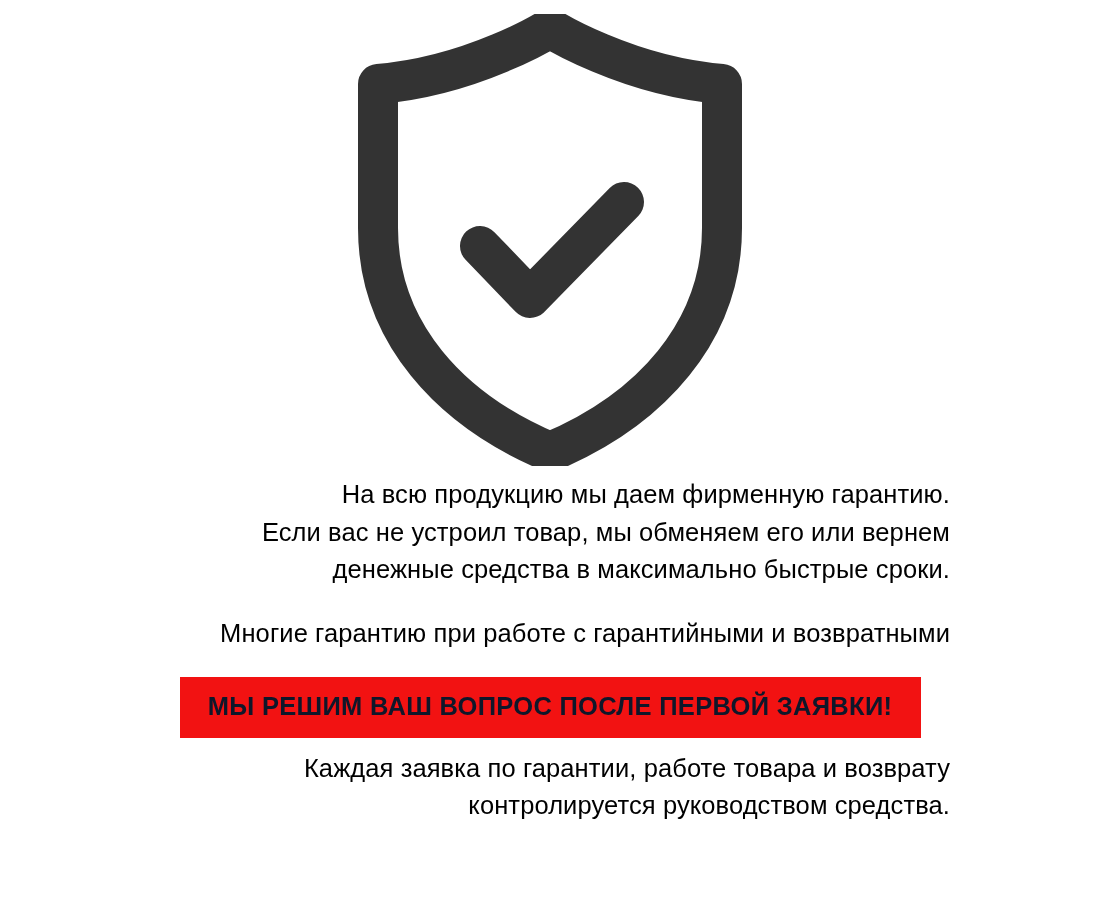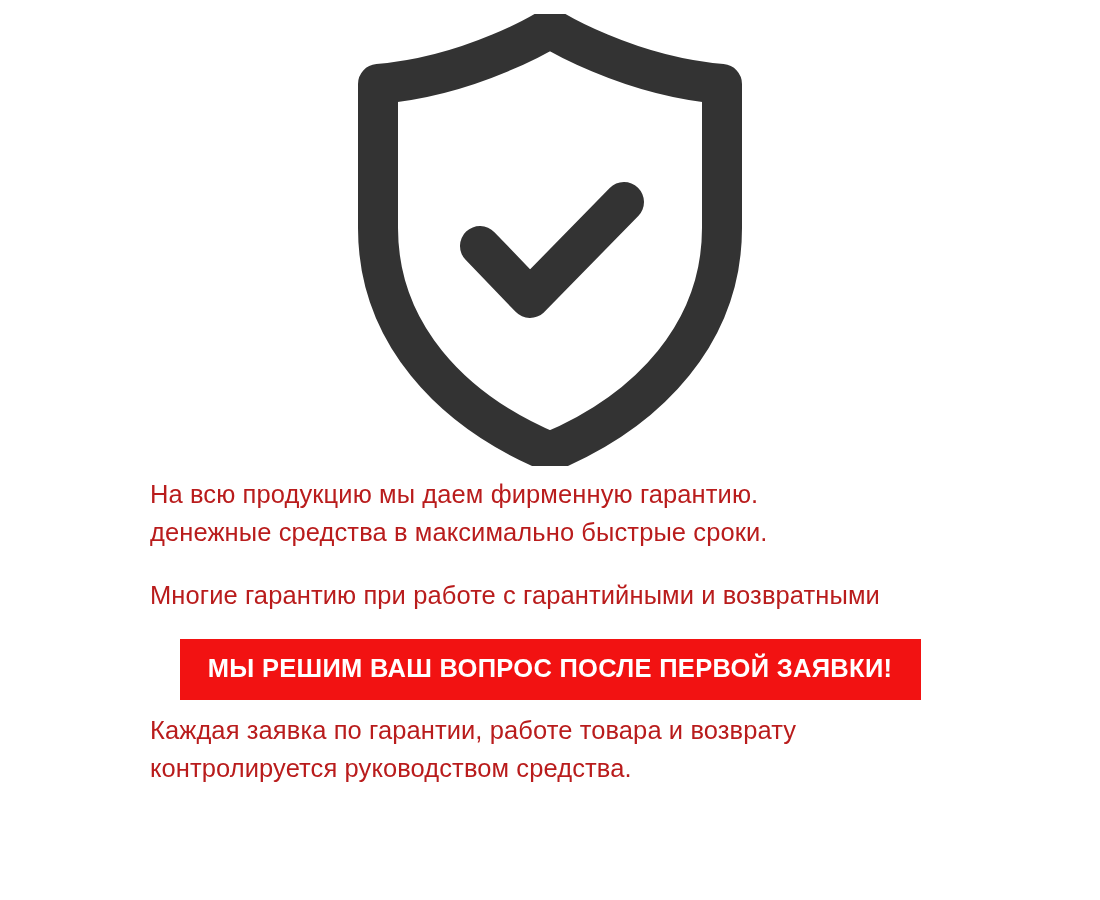--- a/index.html
+++ b/index.html
@@ -32,46 +32,46 @@
     align-items: center;
     justify-content: center;
   }
   .badge-wrap svg {
     display: block;
   }
 
   
   .text-block {
     width: 800px;
-    text-align: left;
+    text-align: right;
     font-size: 25.5px;
     line-height: 1.48;
     font-weight: 500;
-    color: #b91c1c;
+    color: #000000;
     letter-spacing: 0.1px;
   }
   .para-1 {
     margin-top: 6px;
   }
   .para-1 .line {
     display: block;
   }
   .para-2 {
     margin-top: 26px;
   }
   .para-2 .line {
     display: block;
   }
 
   
   .banner {
     margin-top: 24px;
     width: 741px;
     background: #f21212;
-    color: #ffffff;
+    color: #0f172a;
     text-align: center;
     padding: 13px 10px 15px 10px;
     box-sizing: border-box;
   }
   .banner .b-line {
     display: block;
     font-size: 25.5px;
     line-height: 1.28;
     font-weight: 700;
     letter-spacing: 0.3px;
@@ -97,20 +97,21 @@
 
         <path d="M196 14 C196 14 120 62 24 70 L24 214 C24 318 96 396 196 438 C296 396 368 318 368 214 L368 70 C272 62 196 14 196 14 Z" fill="none" stroke="#333333" stroke-width="40" stroke-linejoin="round" stroke-linecap="round"></path>
 
         <path d="M126 232 L176 284 L270 188" fill="none" stroke="#333333" stroke-width="40" stroke-linecap="round" stroke-linejoin="round"></path>
       </svg>
     </span>
   </div>
 
   <div class="text-block para-1">
     <span class="line">На всю продукцию мы даем фирменную гарантию.</span>
+    <span class="line">Если вас не устроил товар, мы обменяем его или вернем</span>
     <span class="line">денежные средства в максимально быстрые сроки.</span>
   </div>
 
   <div class="text-block para-2">
     <span class="line">Многие гарантию при работе с гарантийными и возвратными</span>
   </div>
 
   <div class="banner">
     <span class="b-line">МЫ РЕШИМ ВАШ ВОПРОС ПОСЛЕ ПЕРВОЙ ЗАЯВКИ!</span>
   </div>

